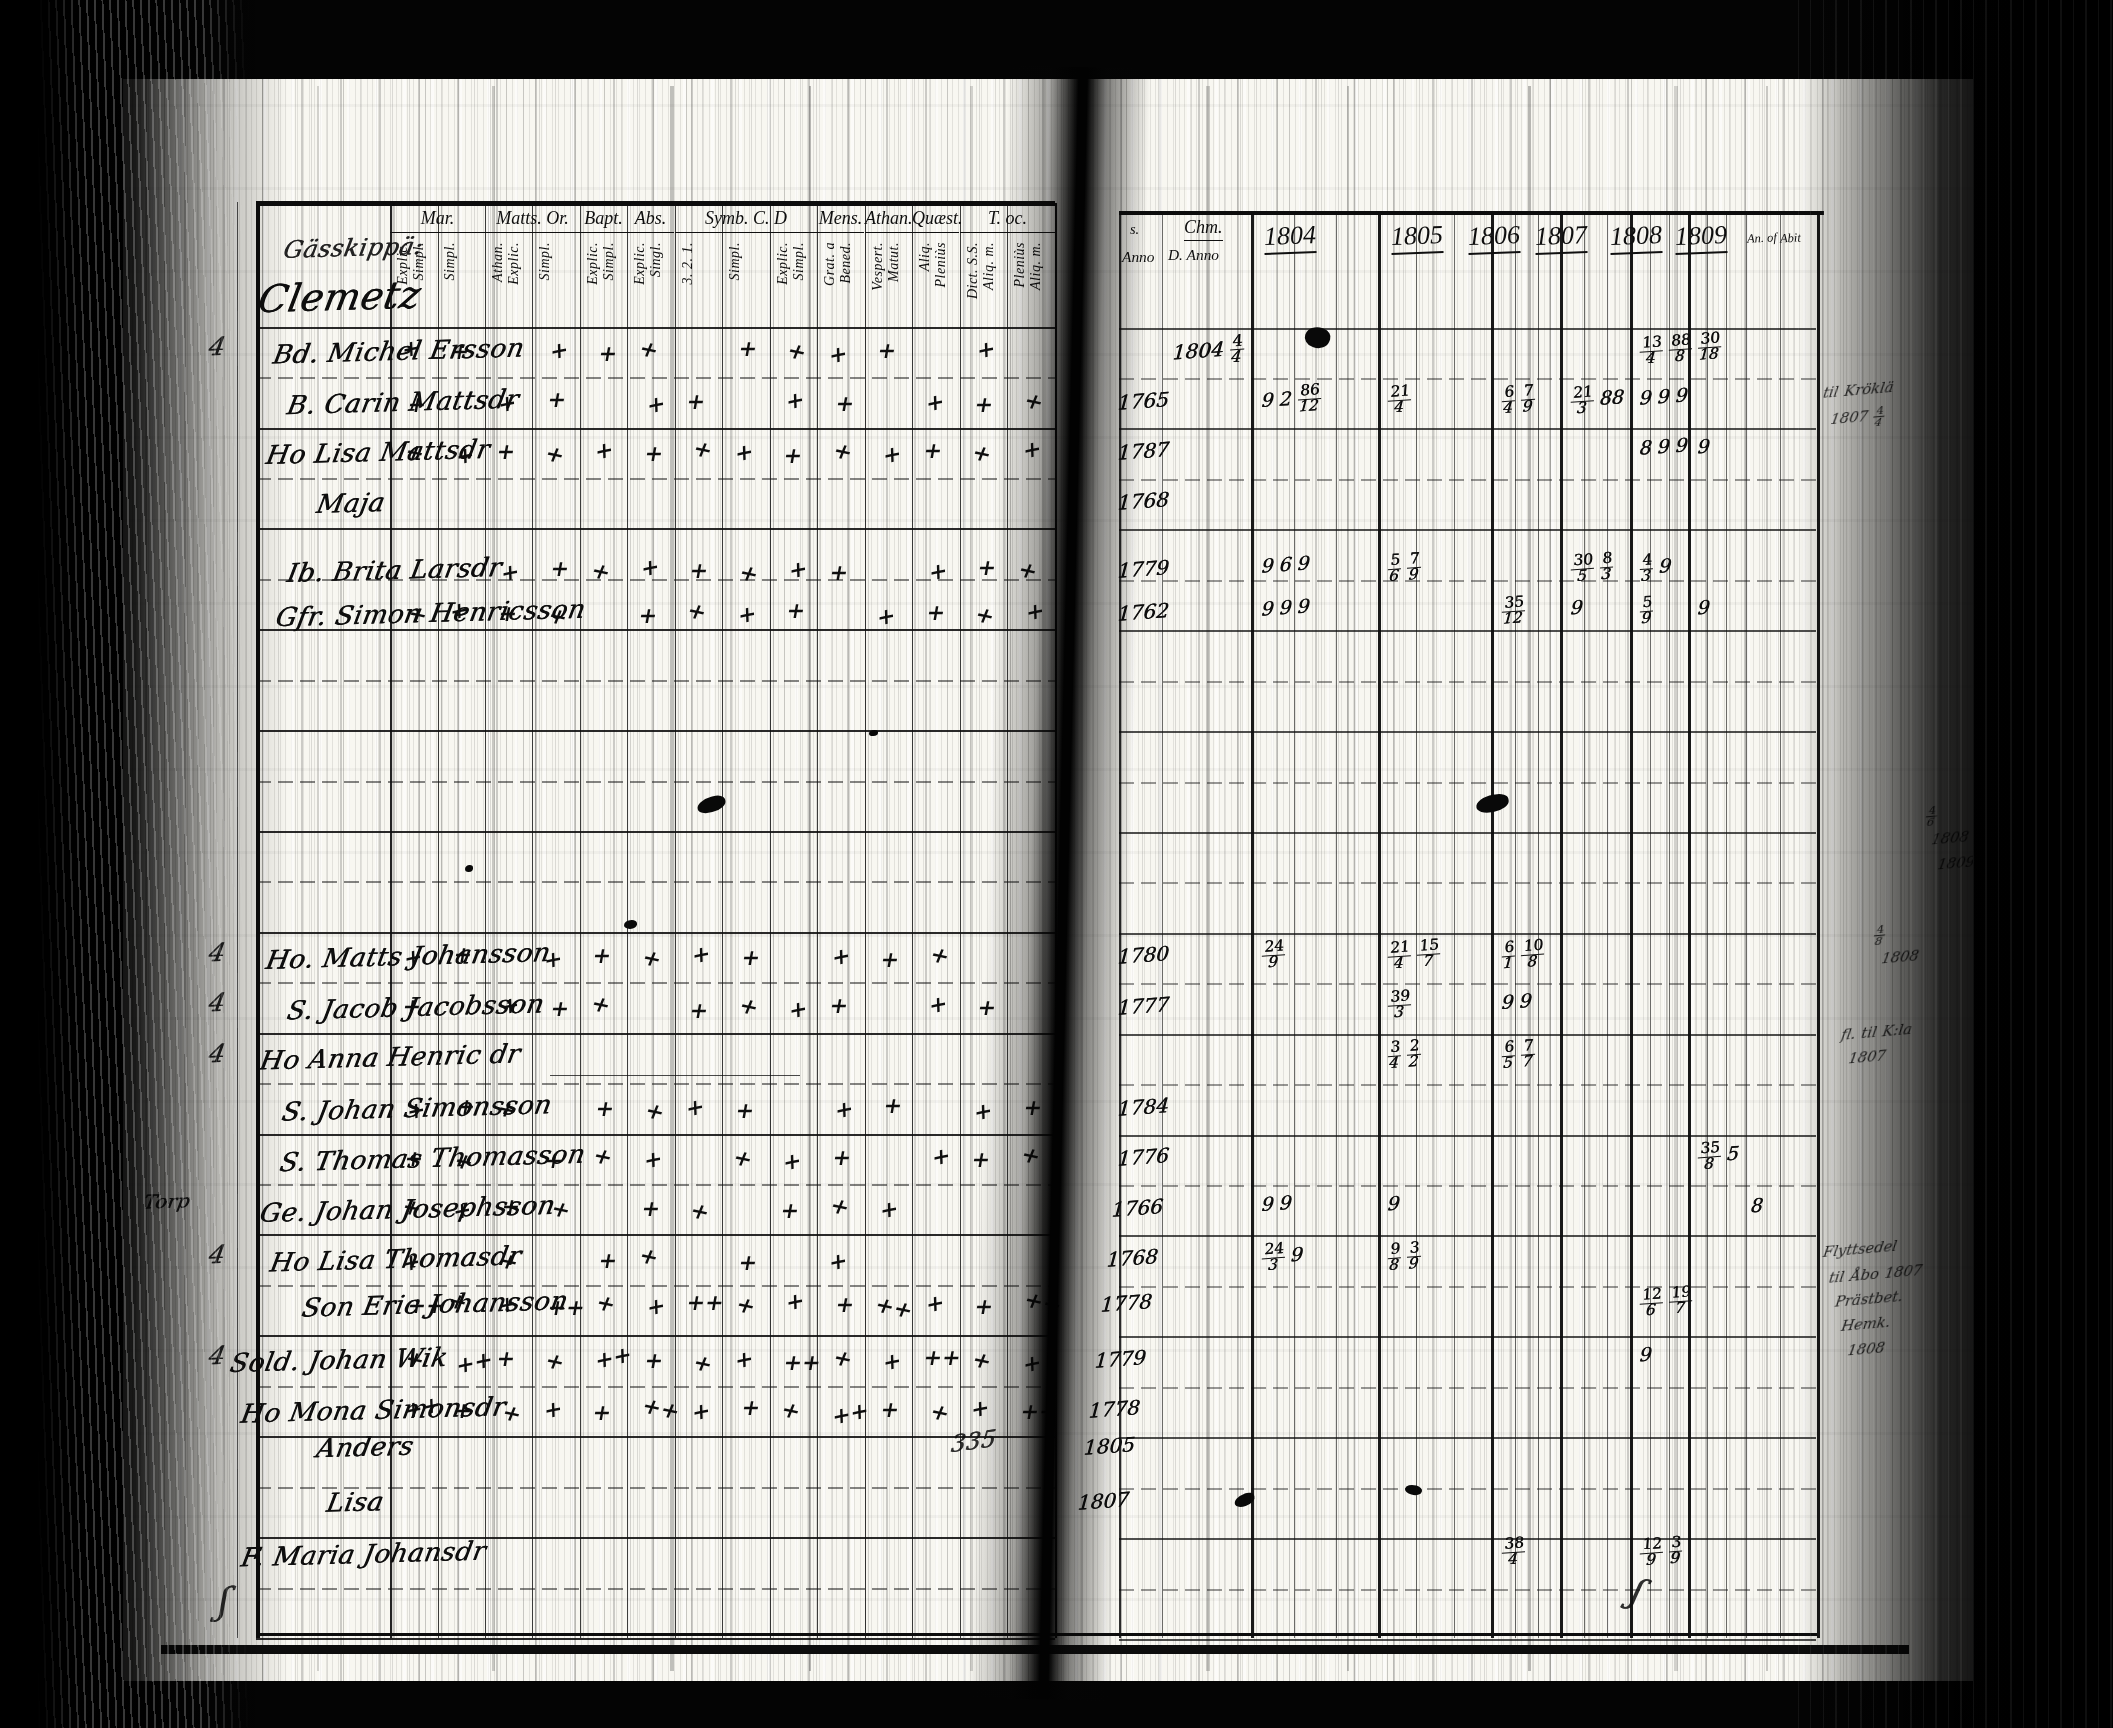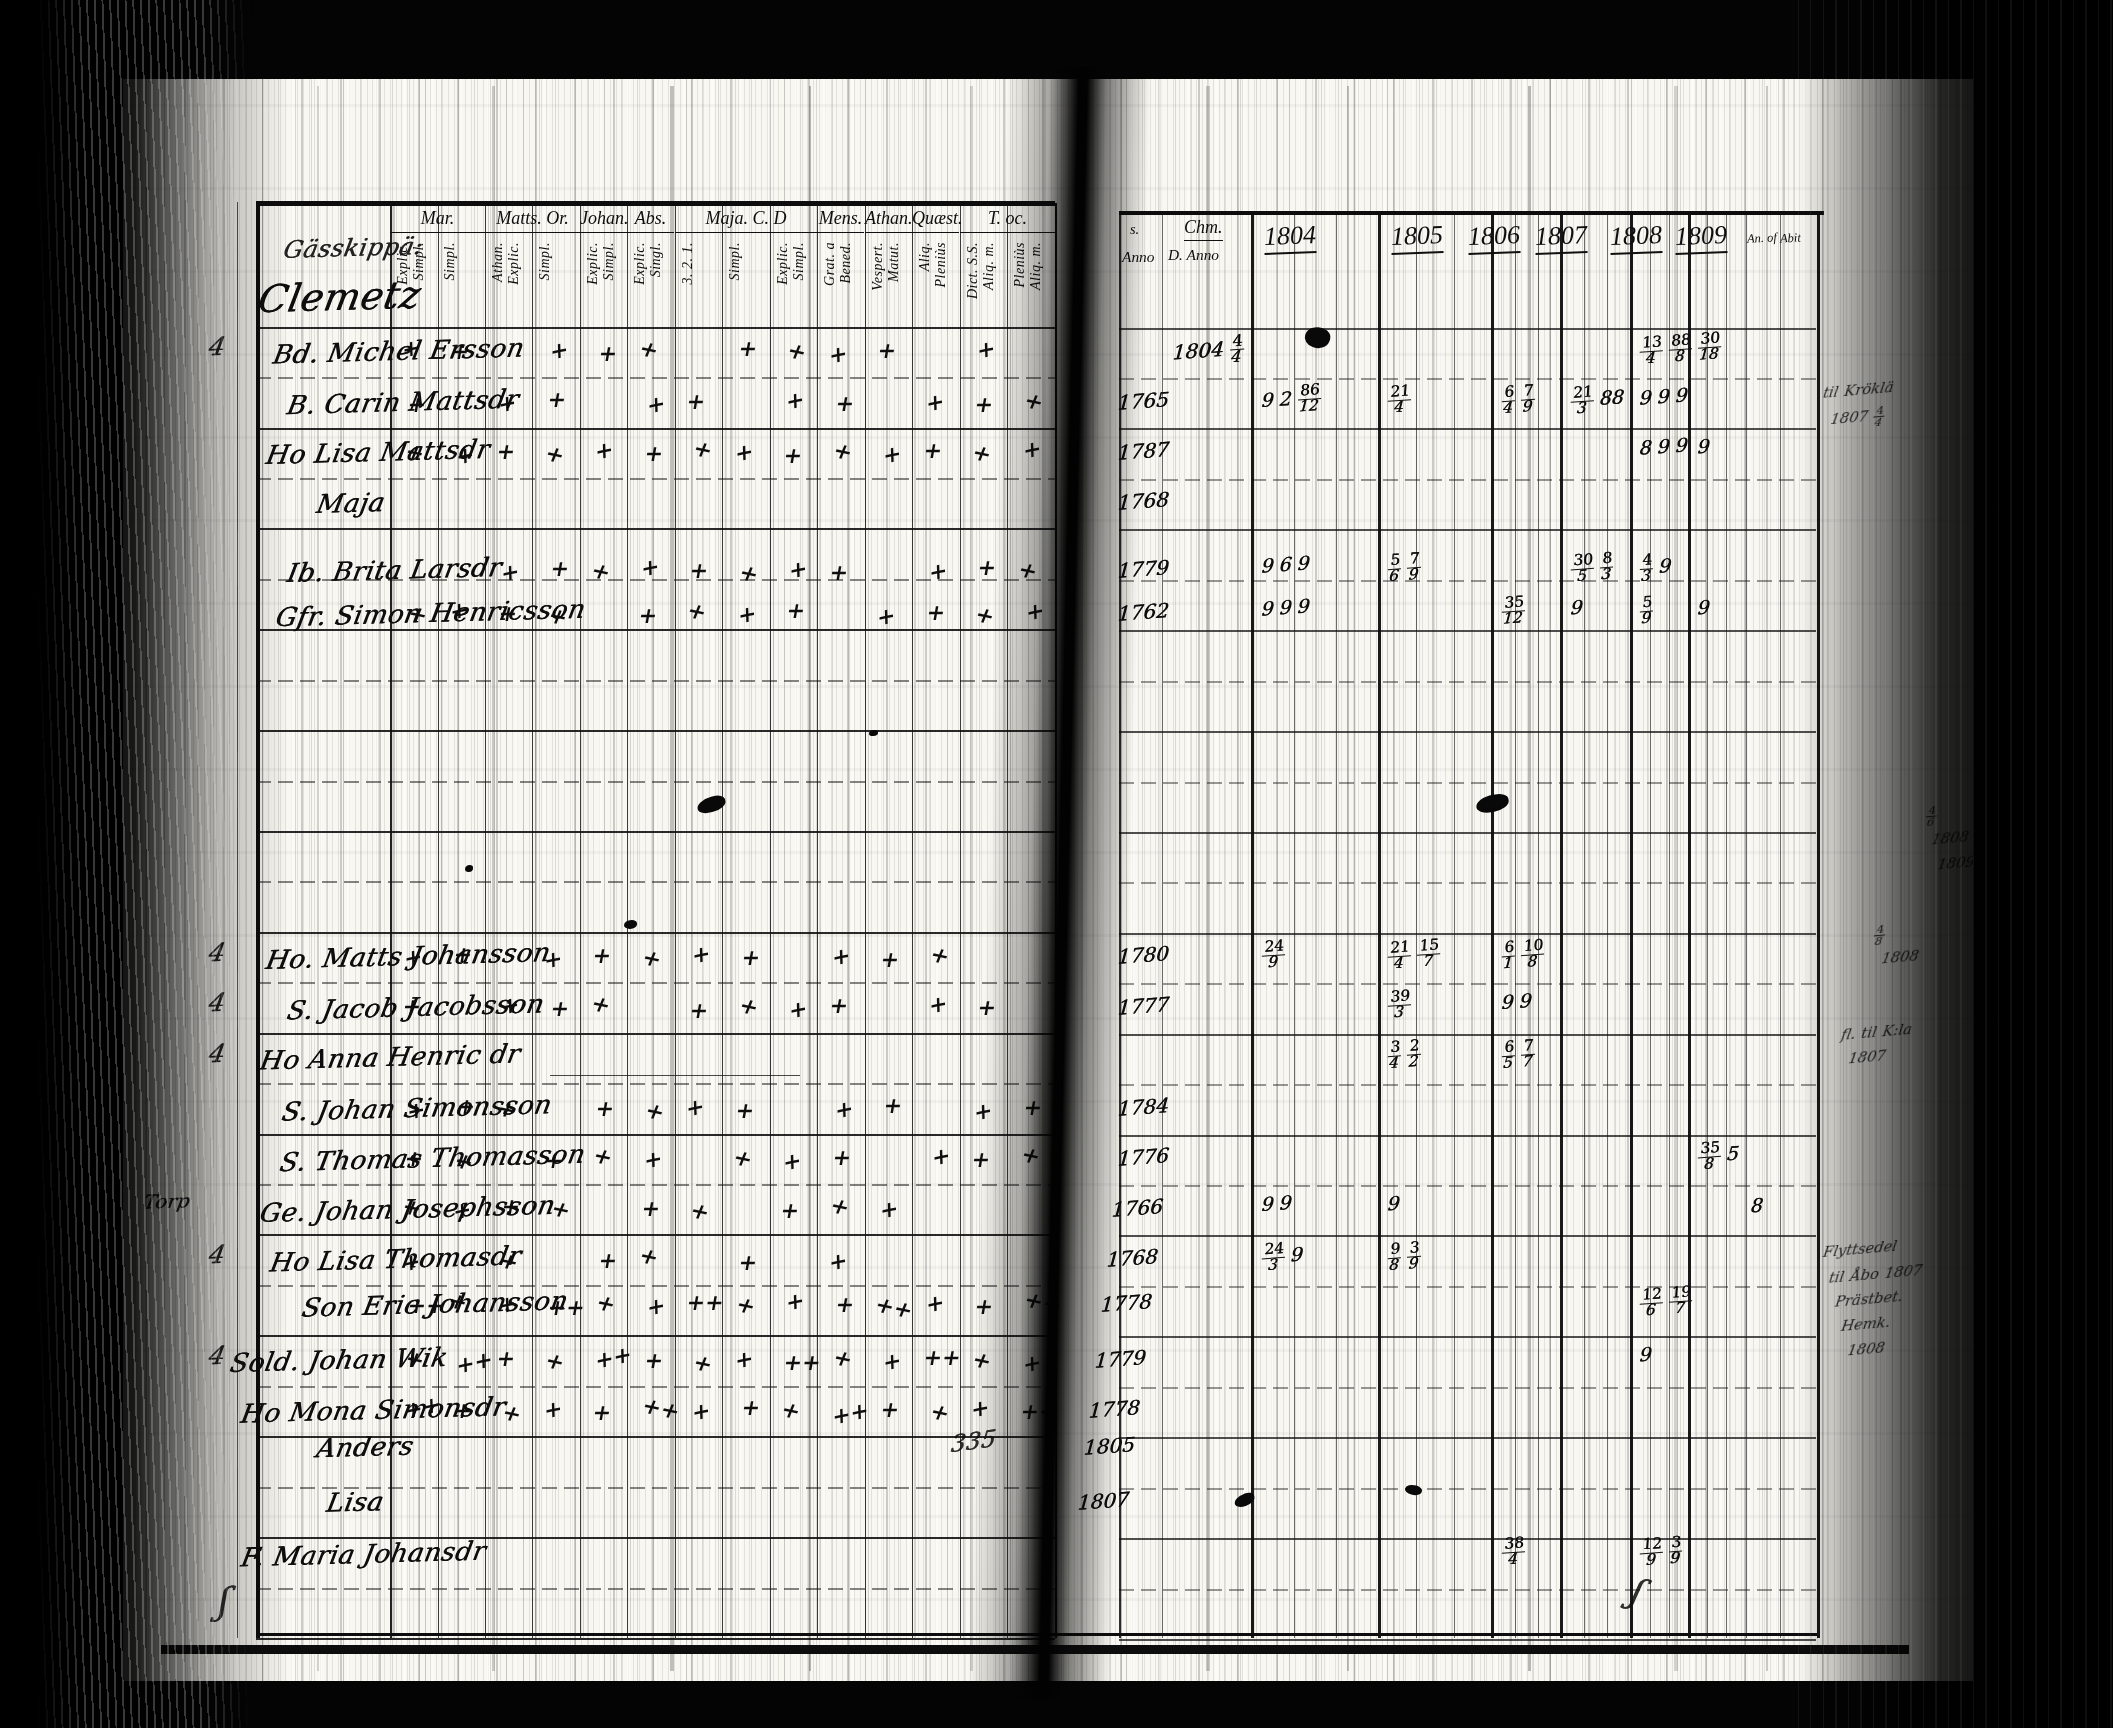--- a/index.html
+++ b/index.html
@@ -103,23 +103,23 @@
       <div class="hline dash" style="left: 256px; top: 1285px; width: 799px; height: 1.9px; opacity: 0.5;"></div>
       <div class="hline" style="left: 256px; top: 1335px; width: 799px; height: 1.9px; opacity: 0.88;"></div>
       <div class="hline dash" style="left: 256px; top: 1386px; width: 799px; height: 1.9px; opacity: 0.5;"></div>
       <div class="hline" style="left: 256px; top: 1436px; width: 799px; height: 1.9px; opacity: 0.88;"></div>
       <div class="hline dash" style="left: 256px; top: 1487px; width: 799px; height: 1.9px; opacity: 0.5;"></div>
       <div class="hline" style="left: 256px; top: 1537px; width: 799px; height: 1.9px; opacity: 0.88;"></div>
       <div class="hline dash" style="left: 256px; top: 1588px; width: 799px; height: 1.9px; opacity: 0.5;"></div>
       <div class="hline" style="left: 256px; top: 1638px; width: 799px; height: 1.9px; opacity: 0.88;"></div>
       <div class="pr" style="left: 390px; top: 208px; width: 95px; text-align: center; font-size: 18px; border-bottom: 1.4px solid rgb(16, 16, 16); padding-bottom: 2.9px;">Mar.</div>
       <div class="pr" style="left: 485px; top: 208px; width: 95px; text-align: center; font-size: 18px; border-bottom: 1.4px solid rgb(16, 16, 16); padding-bottom: 2.9px;">Matts. Or.</div>
-      <div class="pr" style="left: 580px; top: 208px; width: 47px; text-align: center; font-size: 18px; border-bottom: 1.4px solid rgb(16, 16, 16); padding-bottom: 2.9px;">Johan.</div>
+      <div class="pr" style="left: 580px; top: 208px; width: 47px; text-align: center; font-size: 18px; border-bottom: 1.4px solid rgb(16, 16, 16); padding-bottom: 2.9px;">Bapt.</div>
       <div class="pr" style="left: 627px; top: 208px; width: 47px; text-align: center; font-size: 18px; border-bottom: 1.4px solid rgb(16, 16, 16); padding-bottom: 2.9px;">Abs.</div>
-      <div class="pr" style="left: 675px; top: 208px; width: 142px; text-align: center; font-size: 18px; border-bottom: 1.4px solid rgb(16, 16, 16); padding-bottom: 2.9px;">Maja. C. D</div>
+      <div class="pr" style="left: 675px; top: 208px; width: 142px; text-align: center; font-size: 18px; border-bottom: 1.4px solid rgb(16, 16, 16); padding-bottom: 2.9px;">Symb. C. D</div>
       <div class="pr" style="left: 817px; top: 208px; width: 47px; text-align: center; font-size: 18px; border-bottom: 1.4px solid rgb(16, 16, 16); padding-bottom: 2.9px;">Mens.</div>
       <div class="pr" style="left: 865px; top: 208px; width: 47px; text-align: center; font-size: 18px; border-bottom: 1.4px solid rgb(16, 16, 16); padding-bottom: 2.9px;">Athan.</div>
       <div class="pr" style="left: 912px; top: 208px; width: 47px; text-align: center; font-size: 18px; border-bottom: 1.4px solid rgb(16, 16, 16); padding-bottom: 2.9px;">Quæst.</div>
       <div class="pr" style="left: 960px; top: 208px; width: 95px; text-align: center; font-size: 18px; border-bottom: 1.4px solid rgb(16, 16, 16); padding-bottom: 2.9px;">T. oc.</div>
       <div class="vt" style="left: 396px; top: 242px; height: 85px;">
         <span>Explic.</span>
         <span>Simpl.</span>
       </div>
       <div class="vt" style="left: 443px; top: 242px; height: 85px;">
         <span>Simpl.</span>

